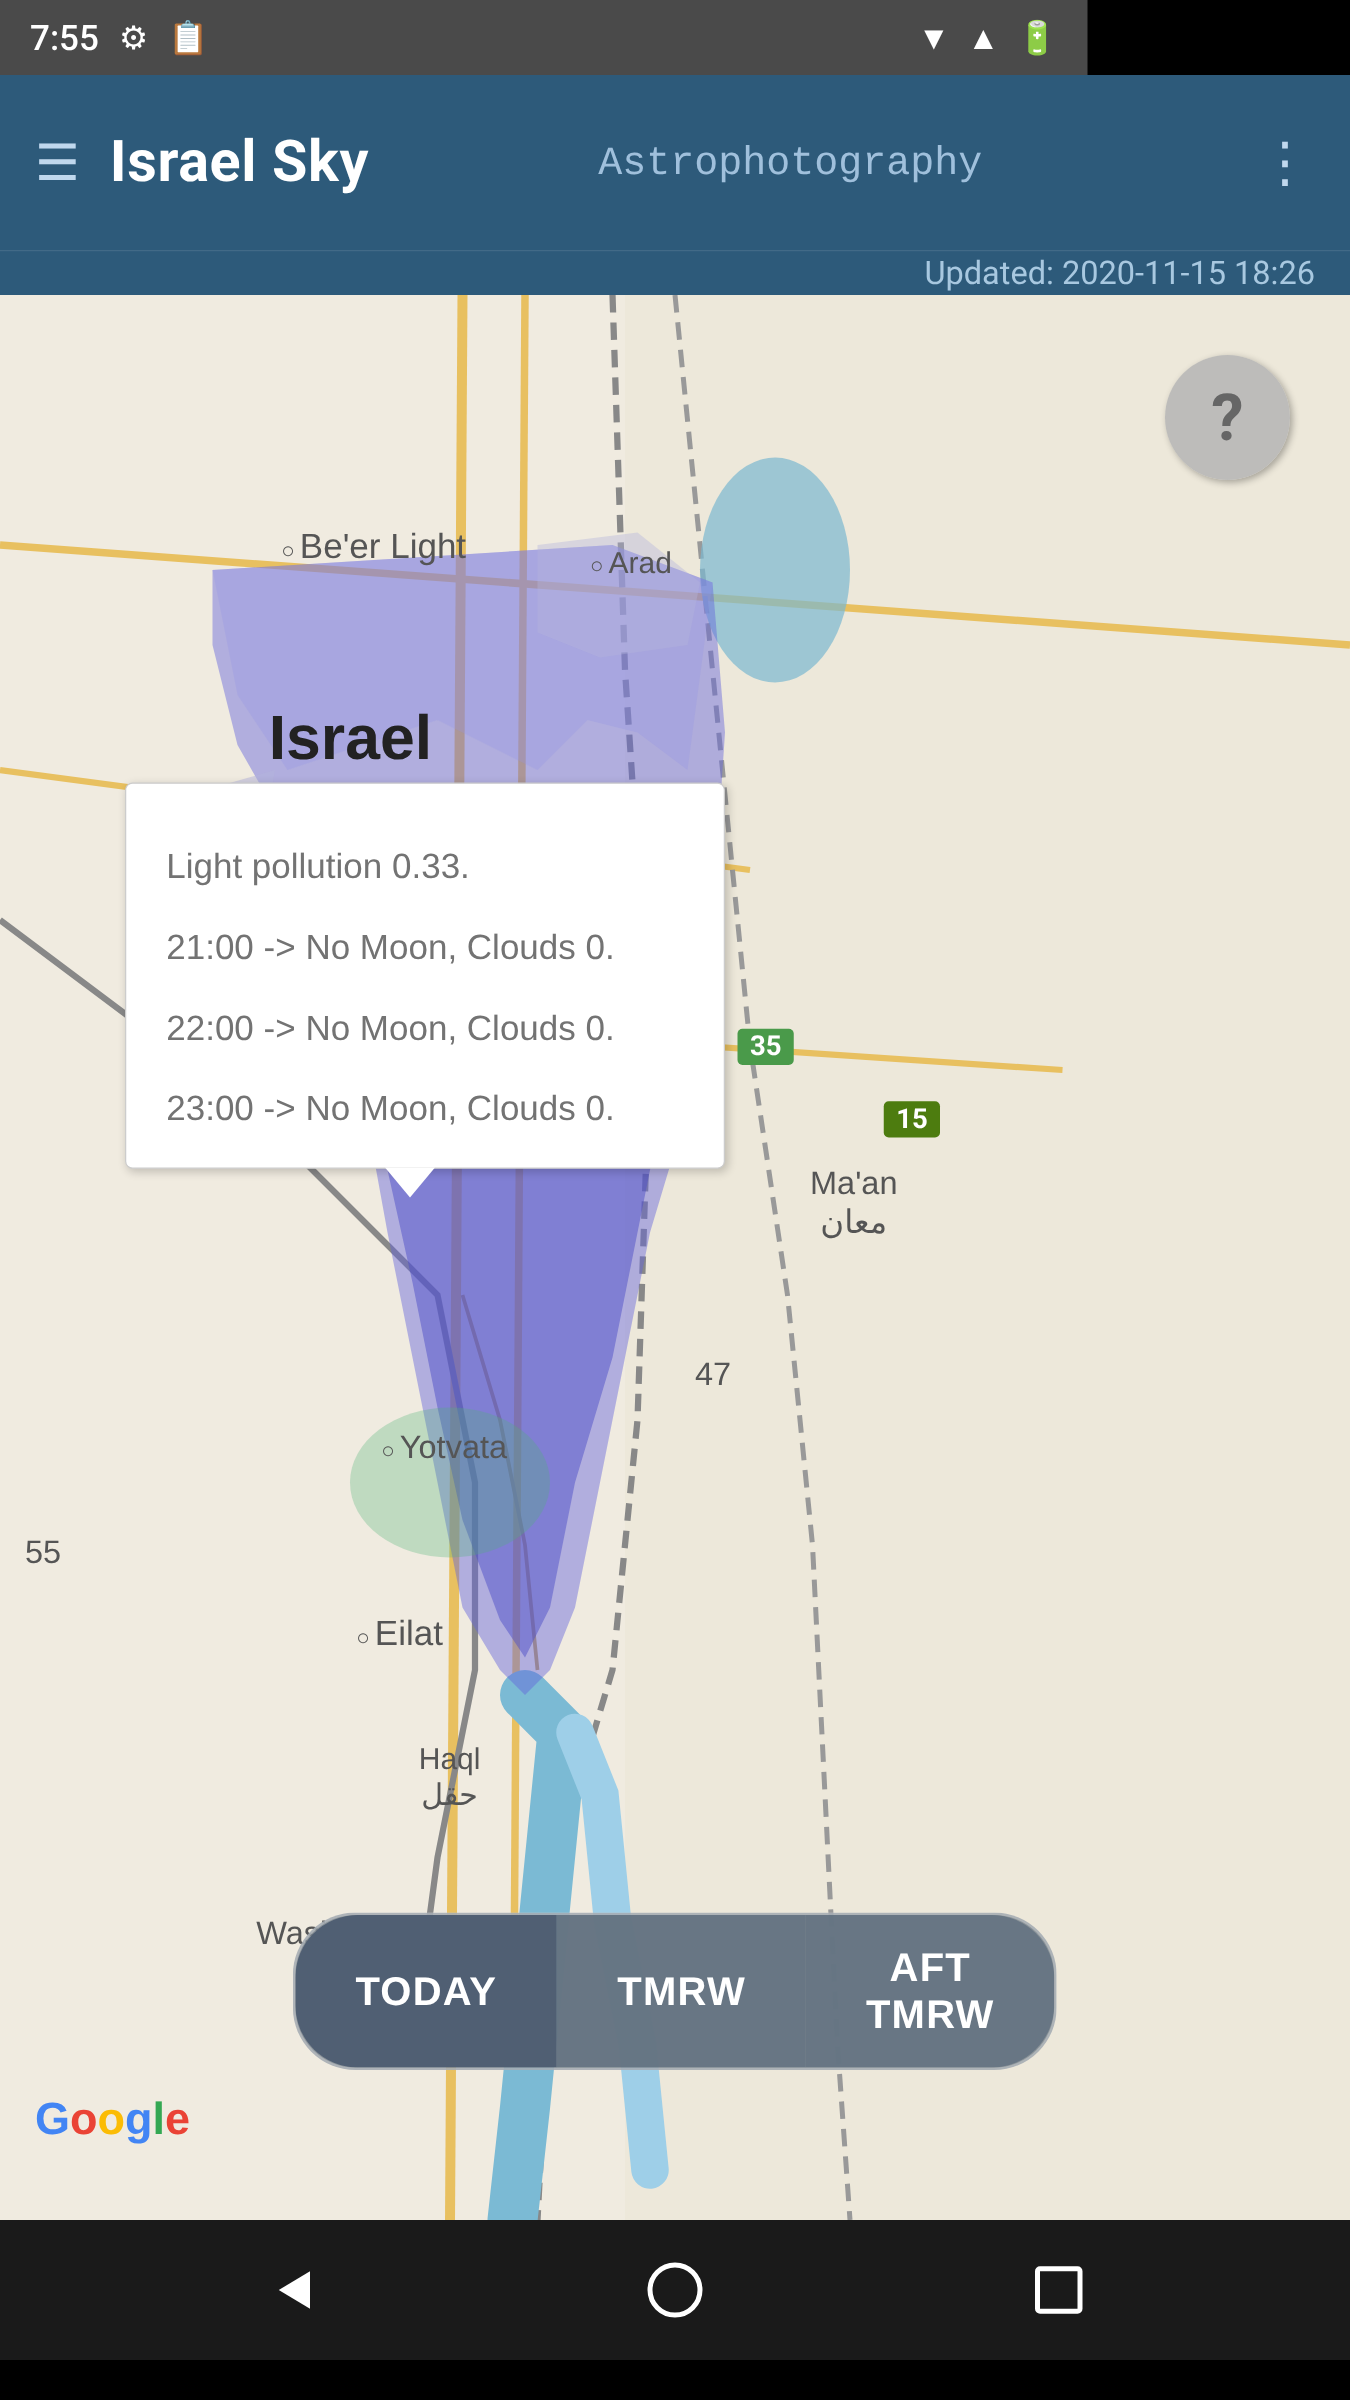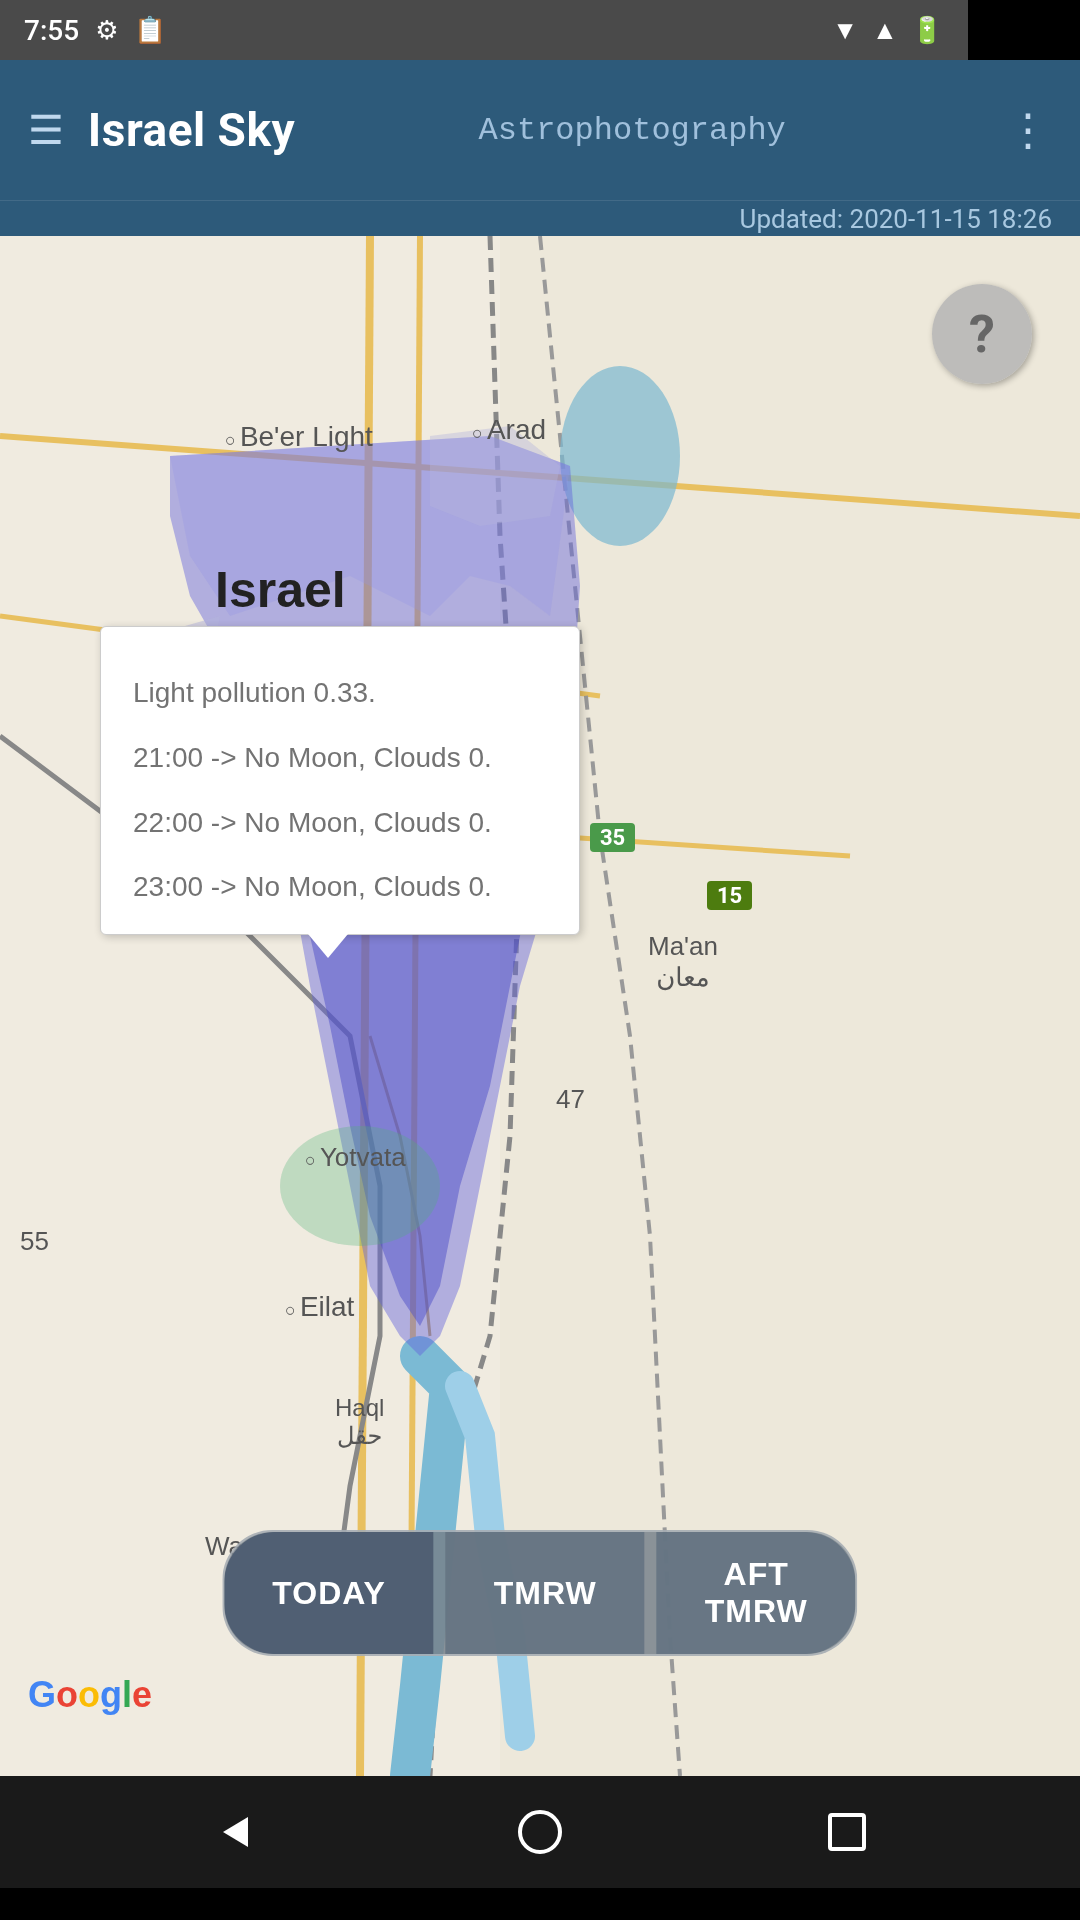--- a/index.html
+++ b/index.html
@@ -8,21 +8,21 @@
     body {
       width: 1080px;
       height: 1920px;
       font-family: 'Roboto', Arial, sans-serif;
       overflow: hidden;
       background: #000;
     }
 
     
     #status-bar {
-      width: 968px;
+      width: 870px;
       height: 60px;
       background: #4a4a4a;
       display: flex;
       align-items: center;
       justify-content: space-between;
       padding: 0 24px;
       color: #fff;
       font-size: 28px;
       font-weight: 500;
     }
@@ -202,21 +202,21 @@
       font-weight: bold;
     }
 
     
     #bottom-nav {
       position: absolute;
       bottom: 120px;
       left: 50%;
       transform: translateX(-50%);
       display: flex;
-      gap: 12px;
+      gap: 0;
       z-index: 100;
       background: rgba(120,130,140,0.85);
       border-radius: 50px;
       overflow: hidden;
       border: 2px solid rgba(255,255,255,0.3);
       margin-top: 16px;
     }
 
     .nav-btn {
       padding: 24px 48px;
@@ -375,21 +375,21 @@
     <polygon points="200,450 480,420 540,500 530,650 510,750 490,850 460,950 440,1050 420,1090 400,1060 370,980 350,890 330,790 310,700 280,600 240,530 210,490" fill="rgba(80,80,200,0.5)"></polygon>
 
     <ellipse cx="360" cy="950" rx="80" ry="60" fill="rgba(80,180,120,0.3)"></ellipse>
 
     <polygon points="150,400 220,380 200,500 170,480" fill="rgba(180,180,220,0.5)"></polygon>
     <polygon points="430,200 510,190 560,230 550,280 480,290 430,270" fill="rgba(180,180,220,0.4)"></polygon>
 
   </svg>
 
   <div class="map-label city-dot" style="top:185px; left:225px; font-size:28px;">Be'er Light</div>
-  <div class="map-label city-dot" style="top:178px; left:472px; font-size:28px;">Arad</div>
+  <div class="map-label city-dot" style="top:201px; left:472px; font-size:24px;">Arad</div>
   <div class="map-label" style="top:325px; left:215px; font-size:50px; font-weight:bold; color:#222;">Israel</div>
   <div class="map-label city-dot" style="top:878px; left:305px; font-size:26px;margin-top:28px;">Yotvata</div>
   <div class="map-label city-dot" style="top:1055px; left:285px; font-size:28px;">Eilat</div>
   <div class="map-label" style="top:1158px; left:335px; font-size:24px; text-align:center;">Haql<br>حقل</div>
   <div class="map-label" style="top:695px; left:648px; font-size:26px; text-align:center;">Ma'an<br>معان</div>
   <div class="map-label" style="top:1295px; left:205px; font-size:26px;">Wasit</div>
   <div class="map-label" style="top:990px; left:20px; font-size:26px;">55</div>
   <div class="map-label" style="top:848px; left:556px; font-size:26px;">47</div>
 
   <div class="road-badge" style="top:457px; left:514px;">65</div>

